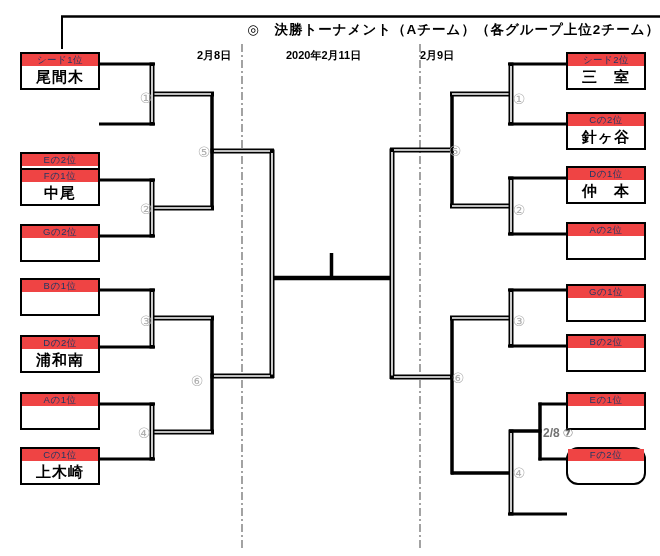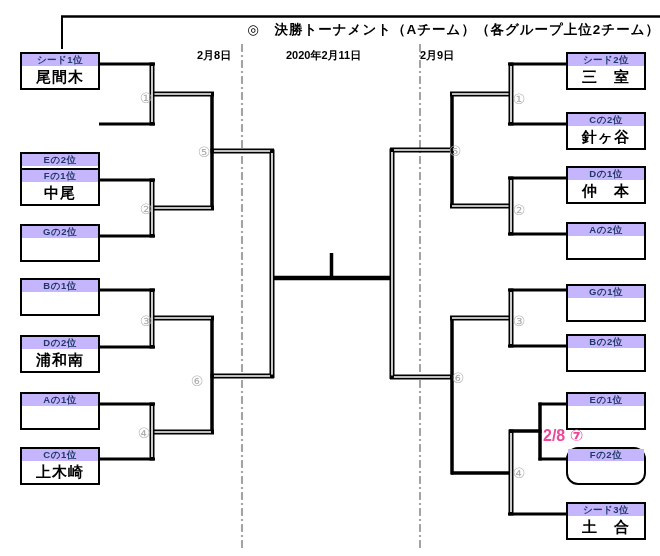--- a/index.html
+++ b/index.html
@@ -8,33 +8,33 @@
     font-family:"Liberation Sans","DejaVu Sans",sans-serif;color:#000;
   }
   .lines{position:absolute;left:0;top:0;width:660px;height:556px;}
   .title{
     position:absolute;top:21px;left:0;width:660px;text-align:right;
     font-size:13.5px;font-weight:bold;letter-spacing:1px;white-space:nowrap;
   }
   .date{position:absolute;font-size:11px;font-weight:bold;white-space:nowrap;}
   .tbox{position:absolute;width:76px;border:2px solid #000;background:#fff;}
   .tbox .hd{
-    height:12px;line-height:12px;background:#c4b5fd;color:#1F3864;
-    font-size:9.5px;font-weight:bold;text-align:center;letter-spacing:.5px;white-space:nowrap;
+    height:12px;line-height:12px;background:#ef4444;color:#1F3864;
+    font-size:9.5px;font-weight:normal;text-align:center;letter-spacing:.5px;white-space:nowrap;
   }
   .tbox .bd{
     height:22px;line-height:22px;font-size:15px;font-weight:bold;
     text-align:center;letter-spacing:1px;white-space:nowrap;
   }
   .mnum{
     position:absolute;width:14px;height:14px;line-height:14px;text-align:center;
     font-size:14px;color:#B0B0B0;
   }
   .resched{
-    position:absolute;font-size:16px;font-weight:bold;color:#ec4899;white-space:nowrap;
+    position:absolute;font-size:12px;font-weight:bold;color:#737373;white-space:nowrap;
   }
 </style>
 </head>
 <body>
 
 <div class="stage">
 
   <svg class="lines" viewBox="0 0 660 556">
 
     <g stroke="#999999" stroke-width="1.8" stroke-dasharray="8 3 2 3" fill="none">
@@ -192,24 +192,20 @@
     <div class="bd"></div>
   </div>
   <div class="tbox" style="left:566px;top:392px;">
     <div class="hd">Eの1位</div>
     <div class="bd"></div>
   </div>
   <div class="tbox" style="left:566px;top:447px;border-radius:12px;">
     <div class="hd">Fの2位</div>
     <div class="bd"></div>
   </div>
-  <div class="tbox" style="left:566px;top:502px;">
-    <div class="hd">シード3位</div>
-    <div class="bd">土　合</div>
-  </div>
 
   <span class="mnum" style="left:139px;top:91px;">①</span>
   <span class="mnum" style="left:139px;top:202px;">②</span>
   <span class="mnum" style="left:139px;top:314px;">③</span>
   <span class="mnum" style="left:137px;top:426px;">④</span>
   <span class="mnum" style="left:197px;top:145px;">⑤</span>
   <span class="mnum" style="left:190px;top:374px;">⑥</span>
 
   <span class="mnum" style="left:512px;top:92px;">①</span>
   <span class="mnum" style="left:512px;top:203px;">②</span>

